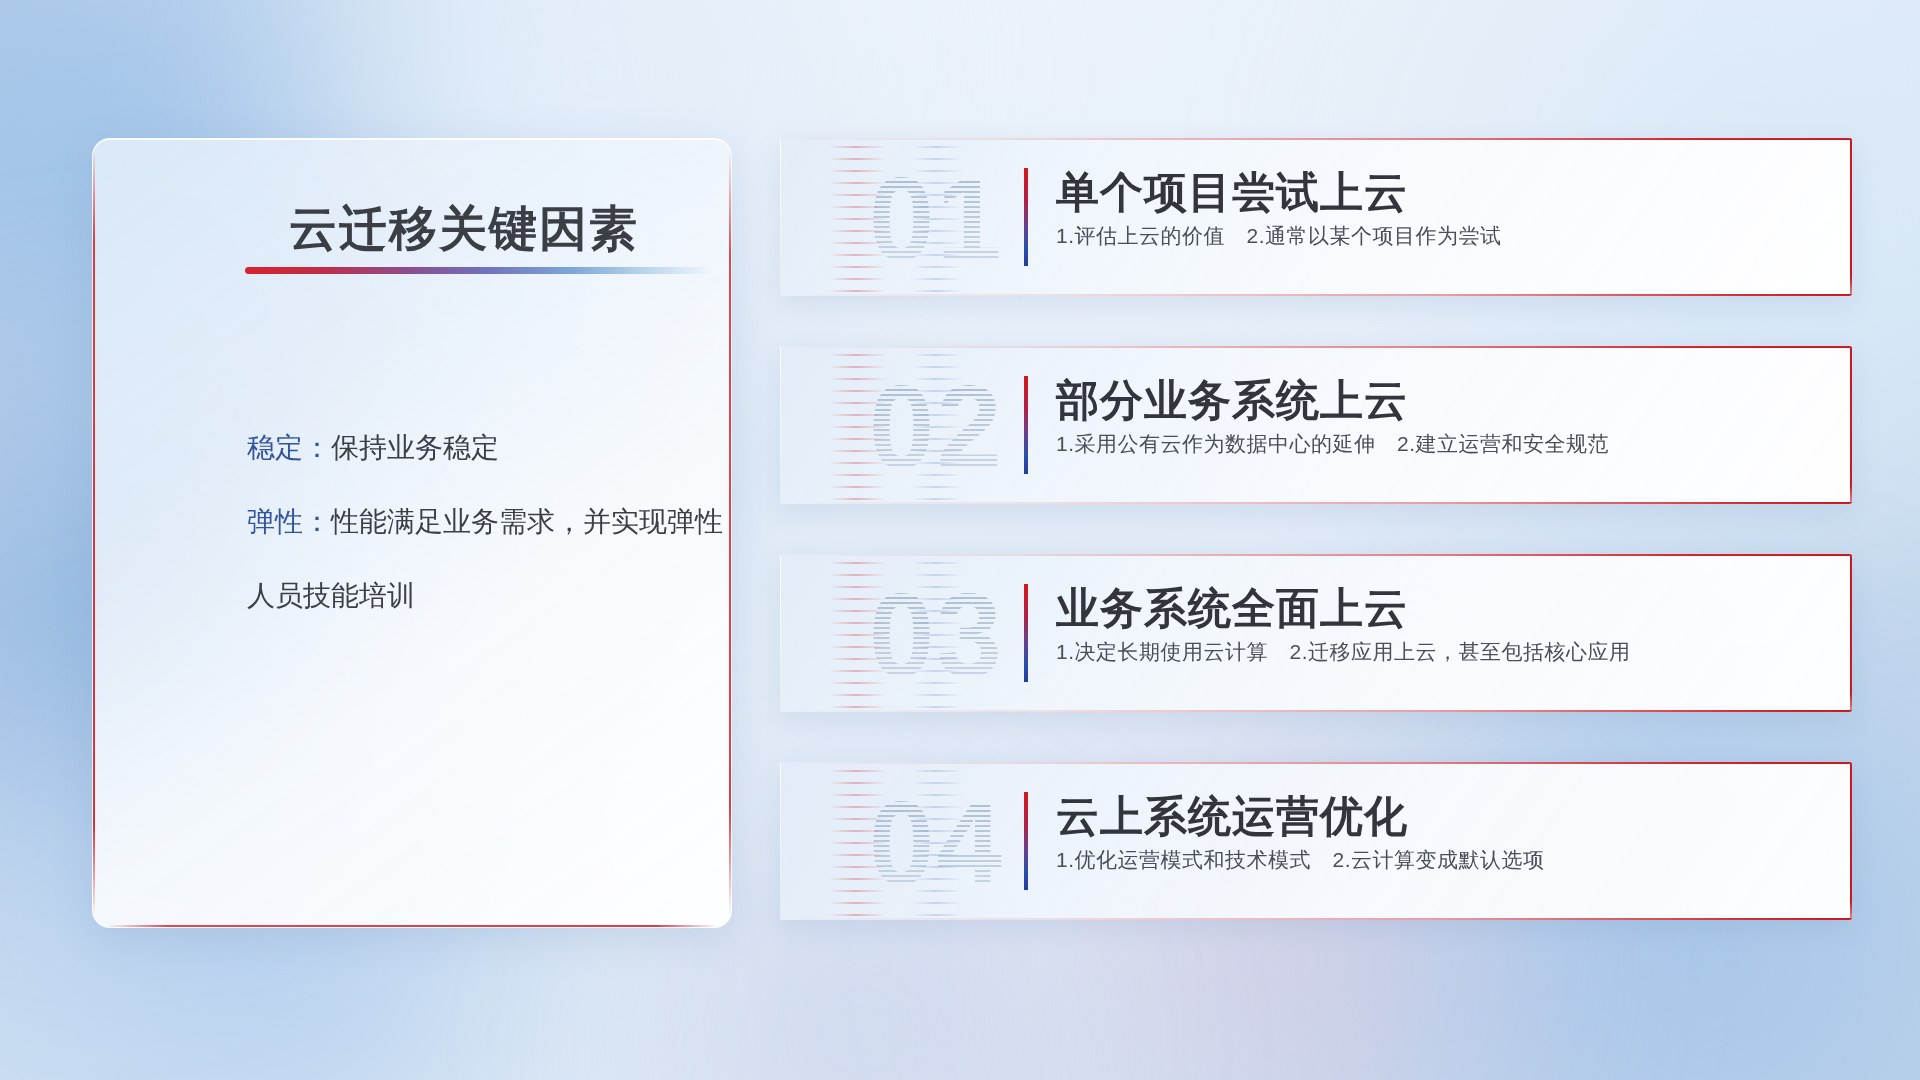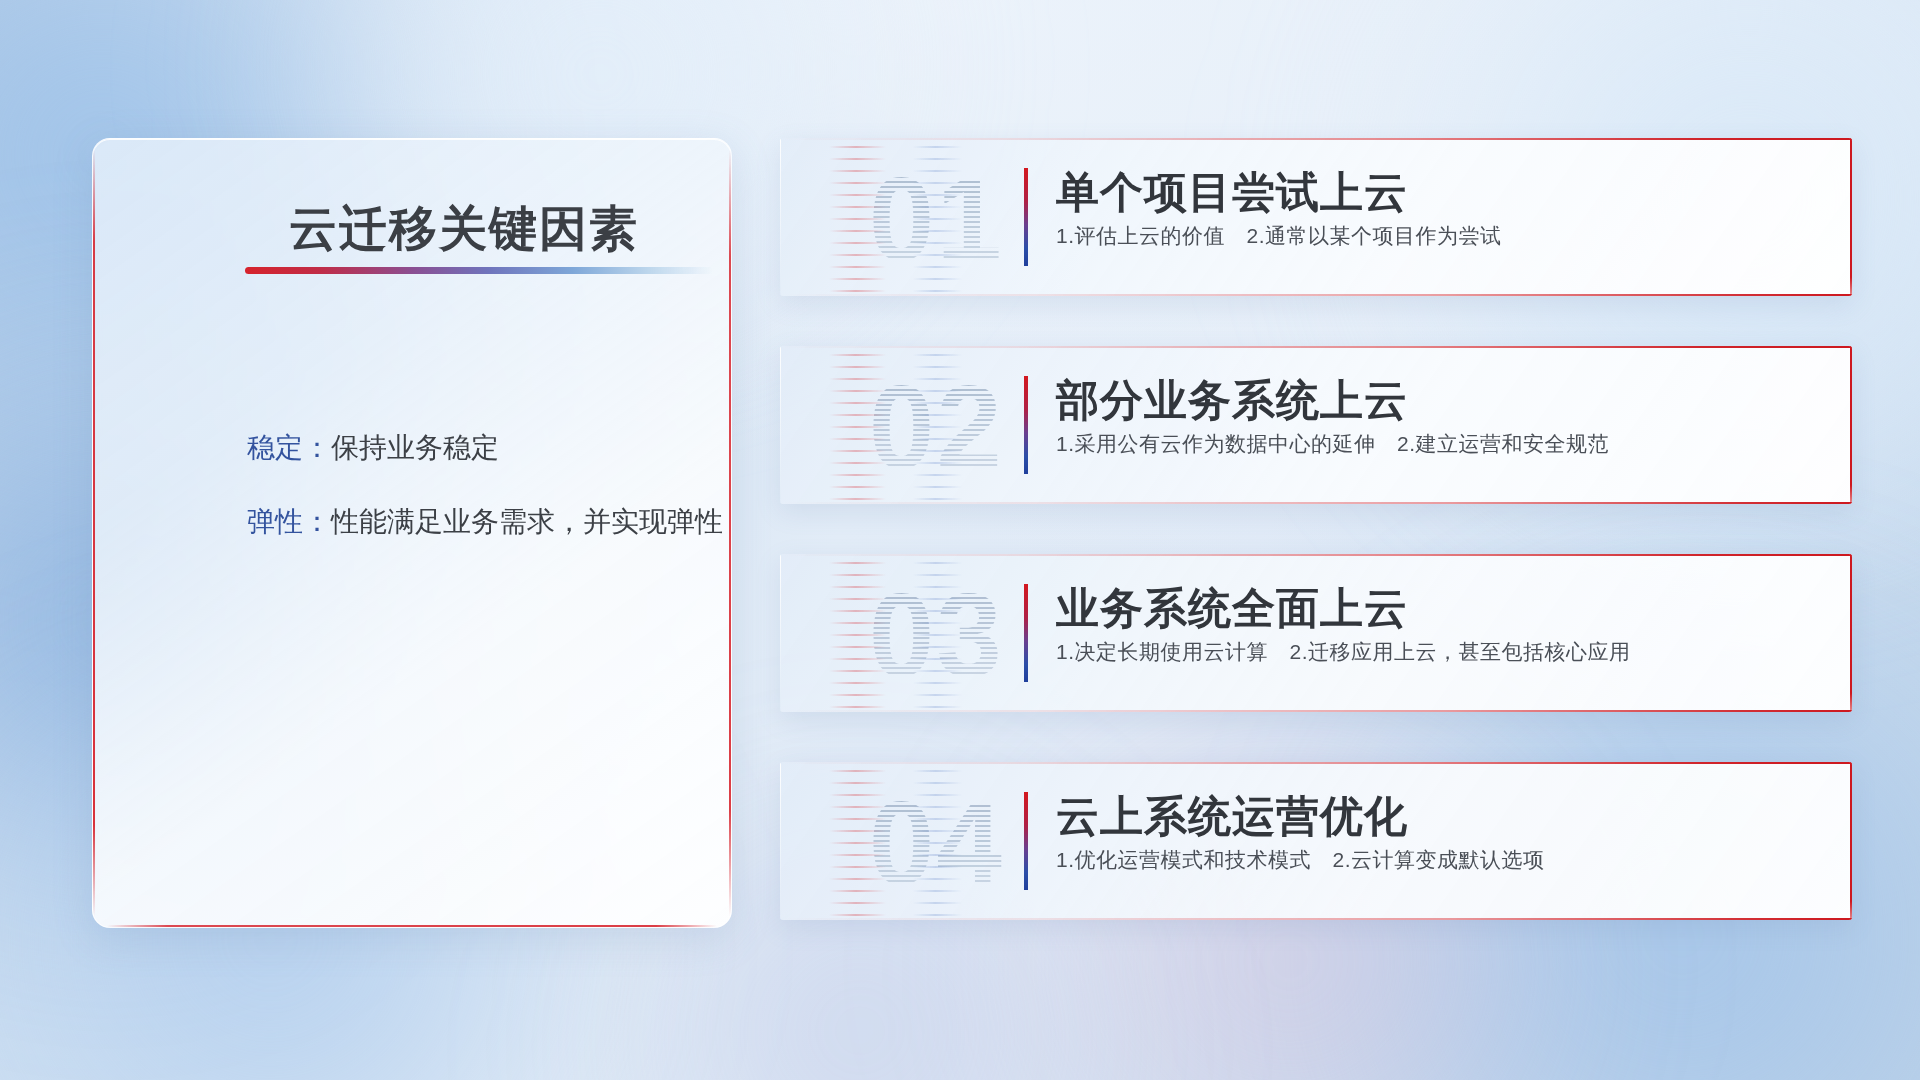--- a/index.html
+++ b/index.html
@@ -150,20 +150,21 @@
 </div>
 
 <section id="left-panel">
   <div class="panel-edge-r"></div>
   <div class="panel-edge-b"></div>
   <h1 id="panel-title">云迁移关键因素</h1>
   <div id="title-underline"></div>
   <div id="factor-list">
       <div class="factor-row"><span class="factor-label accent">稳定：</span><span class="factor-text">保持业务稳定</span></div>
       <div class="factor-row"><span class="factor-label accent">弹性：</span><span class="factor-text">性能满足业务需求，并实现弹性</span></div>
+      <div class="factor-row"><span class="factor-label"></span><span class="factor-text">人员技能培训</span></div>
     </div>
 </section>
 
 <section id="cards">
     <div class="card">
       <div class="card-border">
         <div class="cb-top"></div>
         <div class="cb-right"></div>
         <div class="cb-bottom"></div>
         <div class="cb-left"></div>

